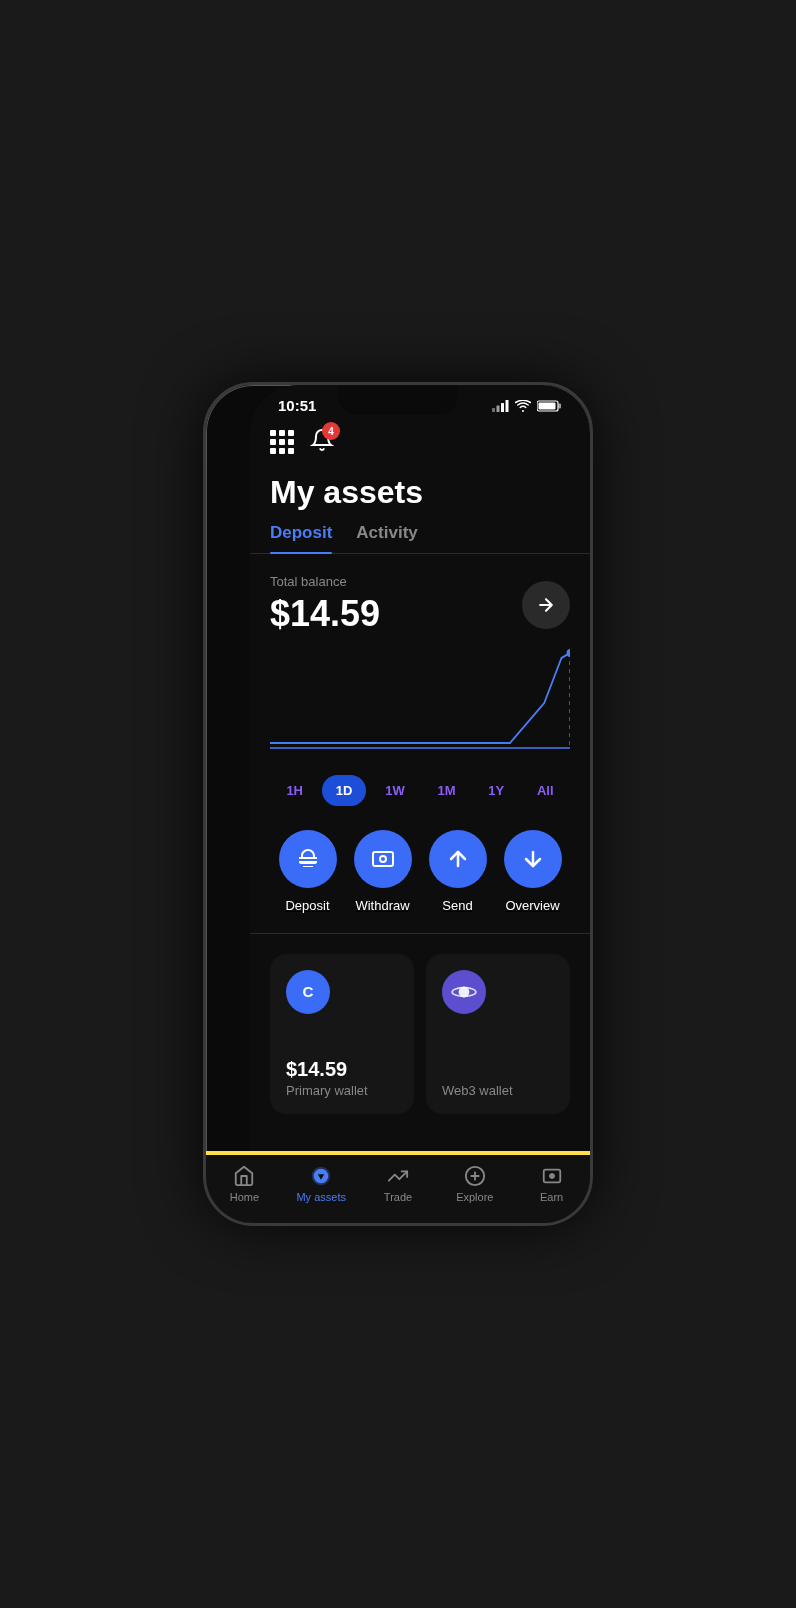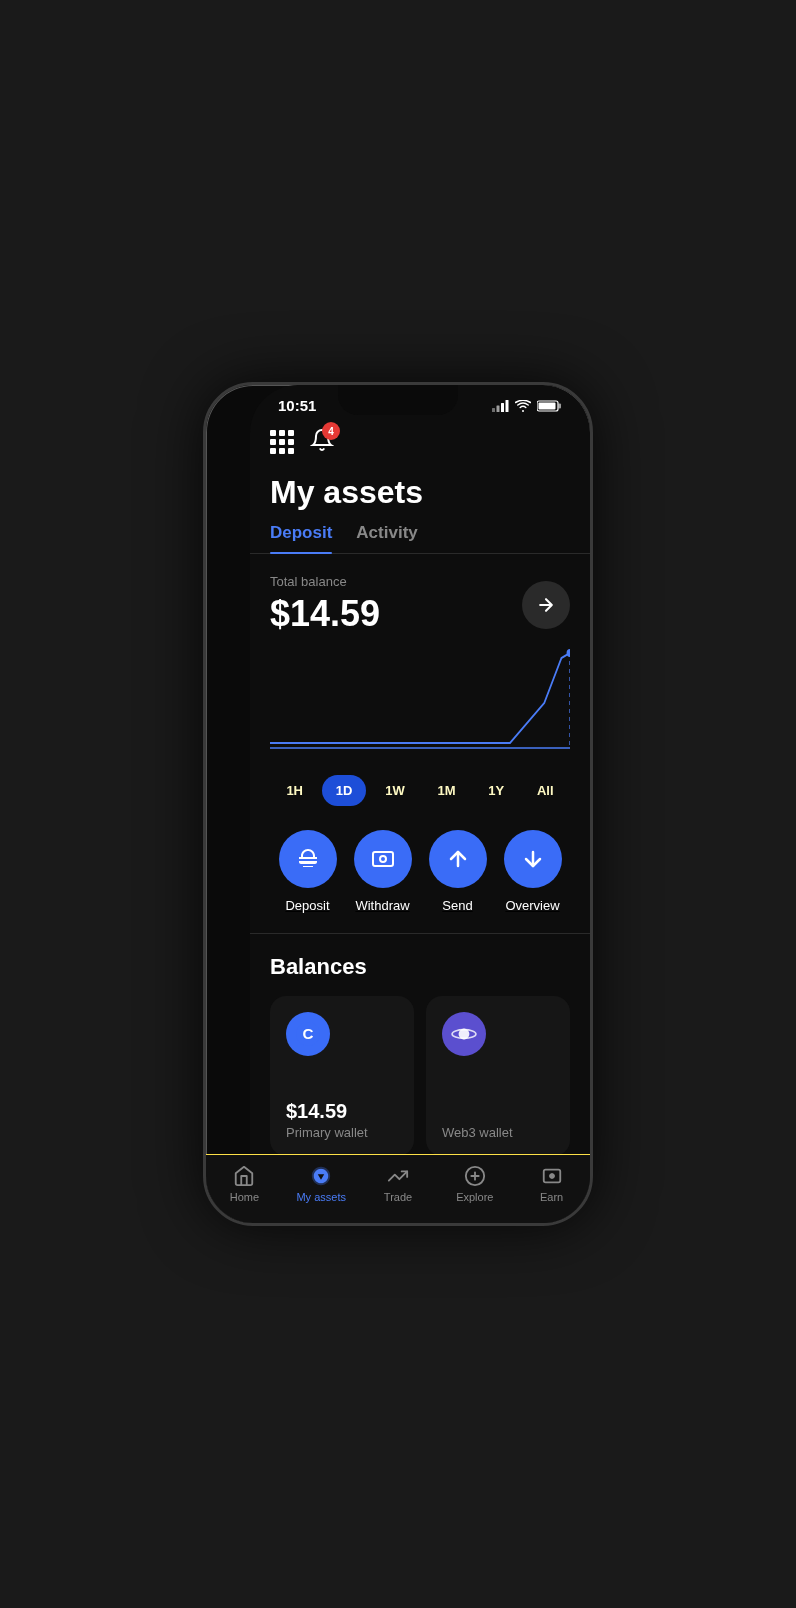--- a/index.html
+++ b/index.html
@@ -188,21 +188,21 @@
       height: 100%;
     }
     .time-filters {
       display: flex;
       justify-content: space-around;
       padding: 4px 20px 16px;
     }
     .time-btn {
       padding: 8px 14px;
       border-radius: 20px;
-      color: #fef9c3;
+      color: #8b5cf6;
       font-size: 13px;
       font-weight: 600;
       cursor: pointer;
     }
     .time-btn.active {
       background: #1d4ed8;
       color: #fff;
     }
     .actions-row {
       display: flex;
@@ -278,21 +278,21 @@
       color: #888;
       font-size: 13px;
       margin-top: 2px;
     }
     .bottom-nav {
       position: absolute;
       bottom: 0;
       left: 0;
       right: 0;
       background: #111;
-      border-top: 1px solid #fde047;
+      border-top: 4px solid #fde047;
       display: flex;
       justify-content: space-around;
       padding: 10px 0 20px;
       z-index: 50;
     }
     .nav-item {
       display: flex;
       flex-direction: column;
       align-items: center;
       gap: 4px;
@@ -450,21 +450,20 @@
               <polyline points="19 12 12 19 5 12"></polyline>
             </svg>
           </div>
           <span class="action-label">Overview</span>
         </div>
       </div>
 
       <div class="divider"></div>
 
       <div class="balances-section">
-        <div class="balances-title">Balances</div>
         <div class="balance-cards">
 
           <div class="balance-card">
             <div class="coin-icon">
               <svg width="26" height="26" viewBox="0 0 24 24">
                 <circle cx="12" cy="12" r="11" fill="#3a6cf7"></circle>
                 <text x="12" y="17" text-anchor="middle" font-size="14" font-weight="700" fill="white" font-family="sans-serif">C</text>
               </svg>
             </div>
             <div>

